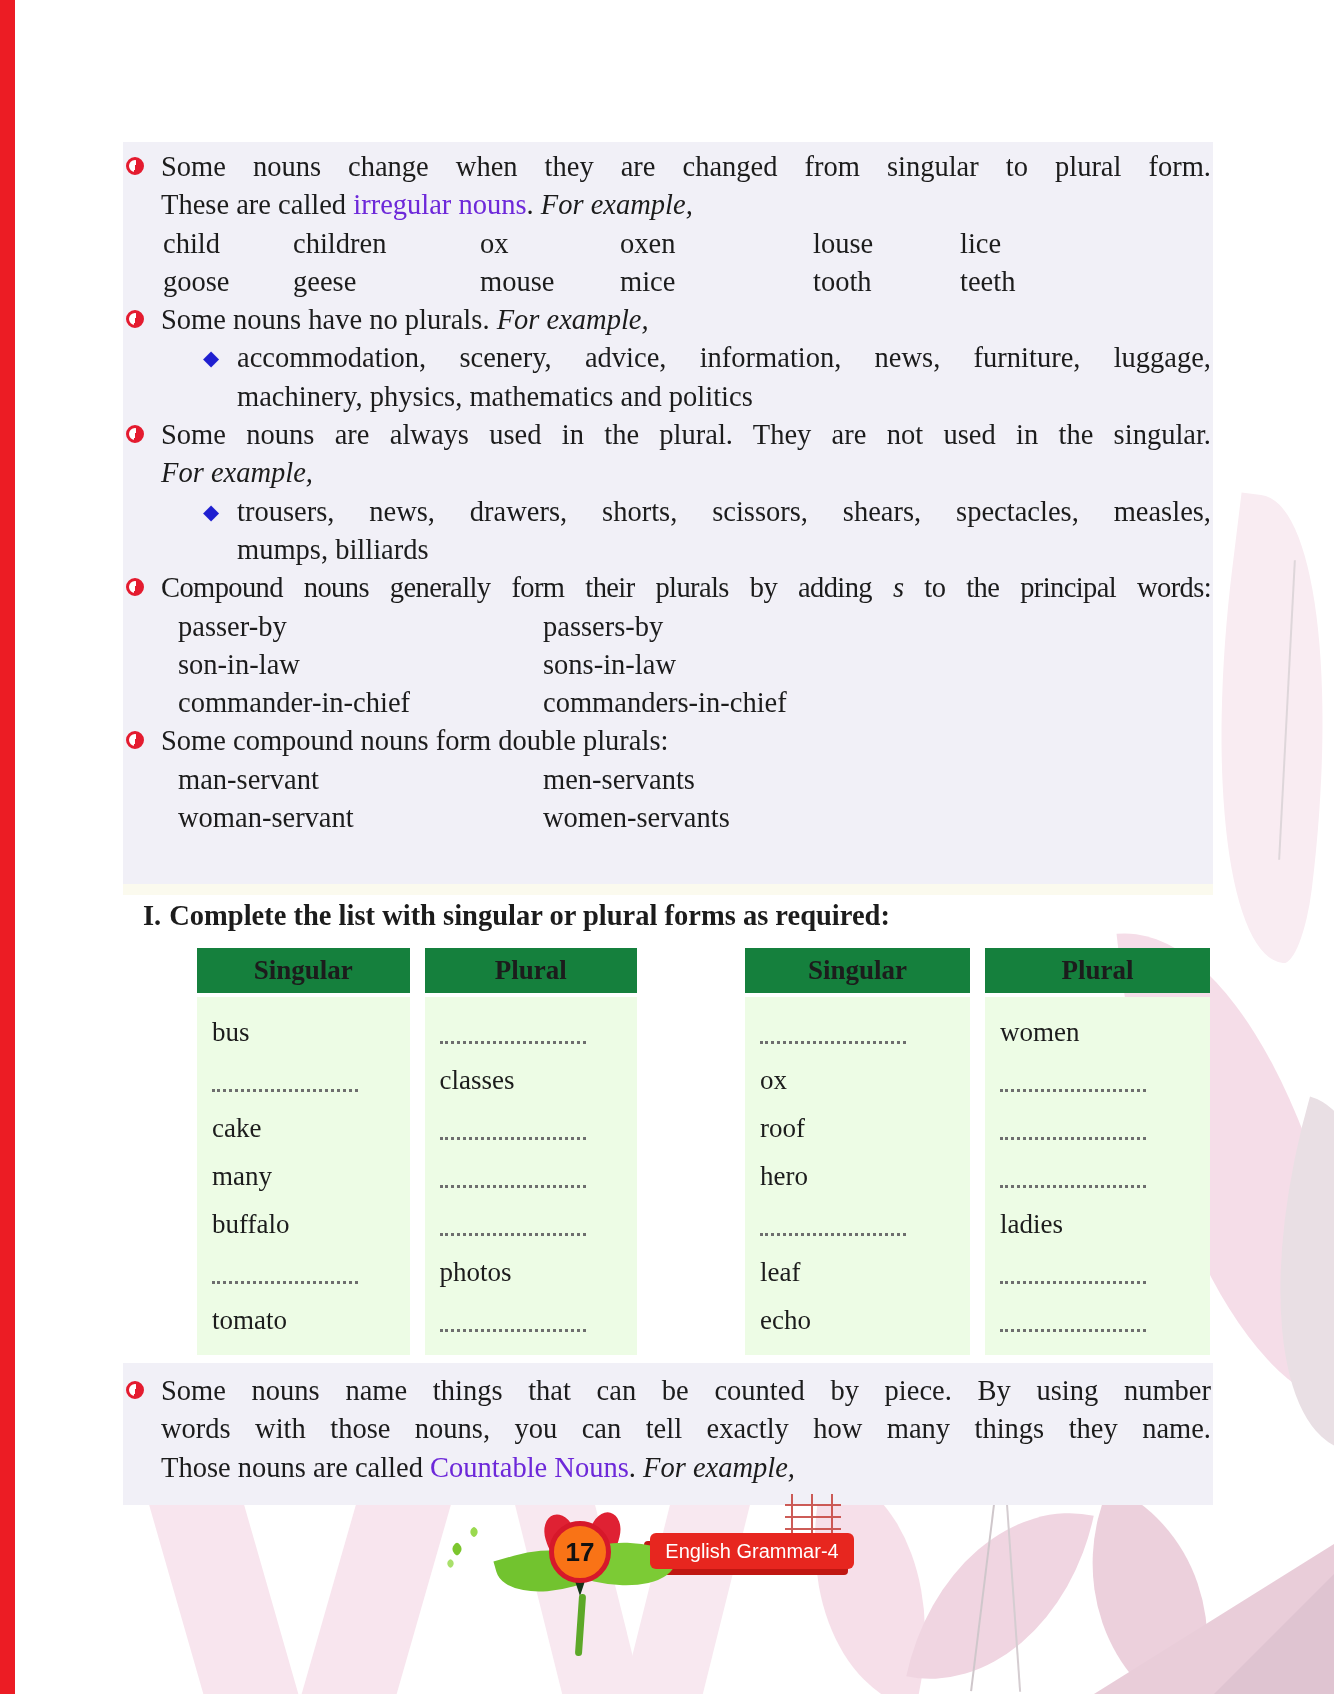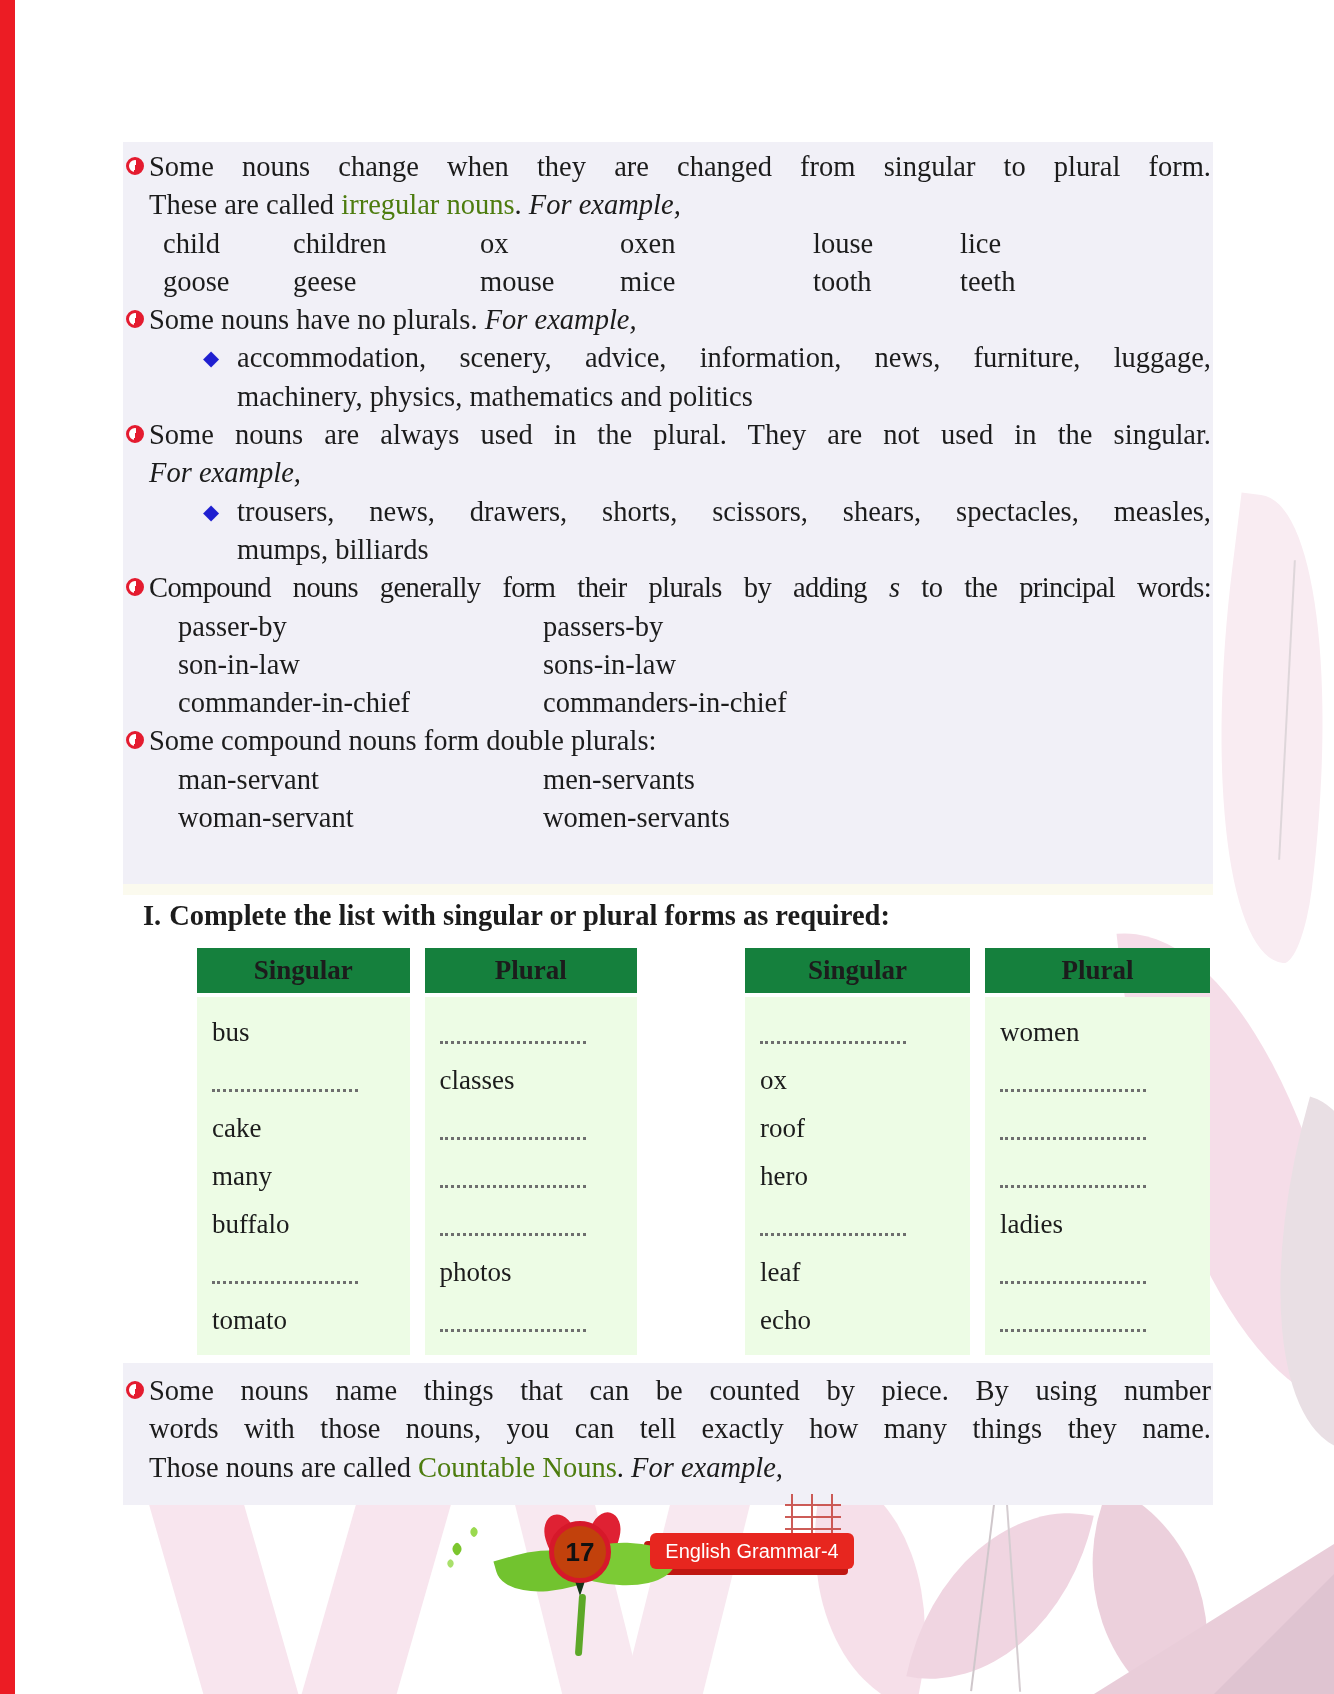--- a/index.html
+++ b/index.html
@@ -32,28 +32,28 @@
   .s2 { left:1012px; top:1488px; height:204px; transform:rotate(-4deg); background:#d5cdd1; }
   .s3 { left:1286px; top:560px;  height:300px; transform:rotate(3deg); background:#ded6da; }
 
   
   .block { position:absolute; left:123px; width:1090px; background:#f1f0f7; z-index:2; }
   .block1 { top:142px; height:742px; padding-top:6px; box-sizing:border-box; }
   .block2 { top:1363px; height:142px; padding-top:9px; box-sizing:border-box; }
   .cream-band { position:absolute; left:123px; top:883px; width:1090px; height:12px; background:#fbfaee; z-index:1; }
 
   .line { font-size:28.5px; line-height:38.3px; white-space:nowrap; }
-  .bullet-para { position:relative; padding-left:26px; }
+  .bullet-para { position:relative; padding-left:38px; }
   .o-marker { position:absolute; left:3px; top:9px; width:18px; height:18px; box-sizing:border-box;
               border:3.4px solid #e41b2f; border-radius:50%;
               background:linear-gradient(100deg,#ffffff 52%, #e41b2f 52%); }
   .sub-para { position:relative; padding-left:114px; }
   .d-marker { position:absolute; left:80px; top:0; font-size:21px; color:#1f1fd0; line-height:38.3px; }
   .fill { text-align:justify; text-align-last:justify; padding-right:2px; }
-  .hl { color:#4d7c0f; }
+  .hl { color:#6d28d9; }
   .it { font-style:italic;font-family:Liberation Serif, serif; }
   .tight { letter-spacing:-0.6px; }
 
   .irr-row { display:grid; grid-template-columns:130px 187px 140px 193px 147px auto; padding-left:40px; }
   .pair-row { display:grid; grid-template-columns:365px auto; padding-left:55px; }
   .cellw { font-size:28.5px; line-height:38.3px; }
 
   
   .instruction { position:absolute; left:143px; top:900px; z-index:2; font-weight:bold; font-size:28.5px; }
   .instruction .ttl { margin-left:8px; }
@@ -73,21 +73,21 @@
   .tulip-petal { position:absolute; width:30px; height:42px; background:#df2133; border-radius:50% 50% 40% 40%; z-index:3; }
   .tp1 { left:545px; top:1514px; transform:rotate(-18deg); }
   .tp2 { left:590px; top:1512px; transform:rotate(15deg); }
   .leaf { position:absolute; z-index:4; }
   .leaf-l { left:498px; top:1548px; width:92px; height:46px; background:#72c32f; border-radius:0 100% 30% 100%; transform:rotate(-16deg); }
   .leaf-r { left:576px; top:1540px; width:98px; height:48px; background:#7ccb35; border-radius:100% 0 100% 30%; transform:rotate(13deg); }
   .seed { position:absolute; left:572px; top:1572px; width:16px; height:24px; background:#143318;
           clip-path:polygon(50% 100%,0 0,100% 0); z-index:4; }
   .pstem { position:absolute; left:577px; top:1594px; width:7px; height:62px; background:#5da828; border-radius:4px; transform:rotate(4deg); z-index:4; }
   .page-circle { position:absolute; left:549px; top:1521px; width:62px; height:62px; border-radius:50%;
-                 background:#c2410c; border:5px solid #d6182a; box-sizing:border-box; z-index:5;
+                 background:#f97316; border:5px solid #d6182a; box-sizing:border-box; z-index:5;
                  display:flex; align-items:center; justify-content:center;
                  font-family:"Liberation Sans", sans-serif; font-weight:bold; font-size:26px; color:#111; }
   .ribbon-back { position:absolute; left:644px; top:1541px; width:204px; height:34px; background:#c01712; border-radius:4px; z-index:3; }
   .ribbon { position:absolute; left:650px; top:1533px; width:204px; height:36px; background:#e7261f; border-radius:6px; z-index:4;
             display:flex; align-items:center; justify-content:center;
             font-family:"Liberation Sans", sans-serif; font-size:20px; color:#ffffff; }
   .butterfly { position:absolute; width:10px; height:10px; background:#7cc62e; transform:rotate(45deg); border-radius:2px 60% 2px 60%; z-index:3; }
   .bf1 { left:452px; top:1544px; } .bf2 { left:470px; top:1528px; width:8px; height:8px; background:#9ad94f; } .bf3 { left:447px; top:1560px; width:7px; height:7px; background:#a9e06b; }
   .towers { position:absolute; left:785px; top:1494px; width:56px; height:48px; z-index:3; opacity:.85; }
   .twr { position:absolute; top:0; width:2px; height:48px; background:#c5403a; }

